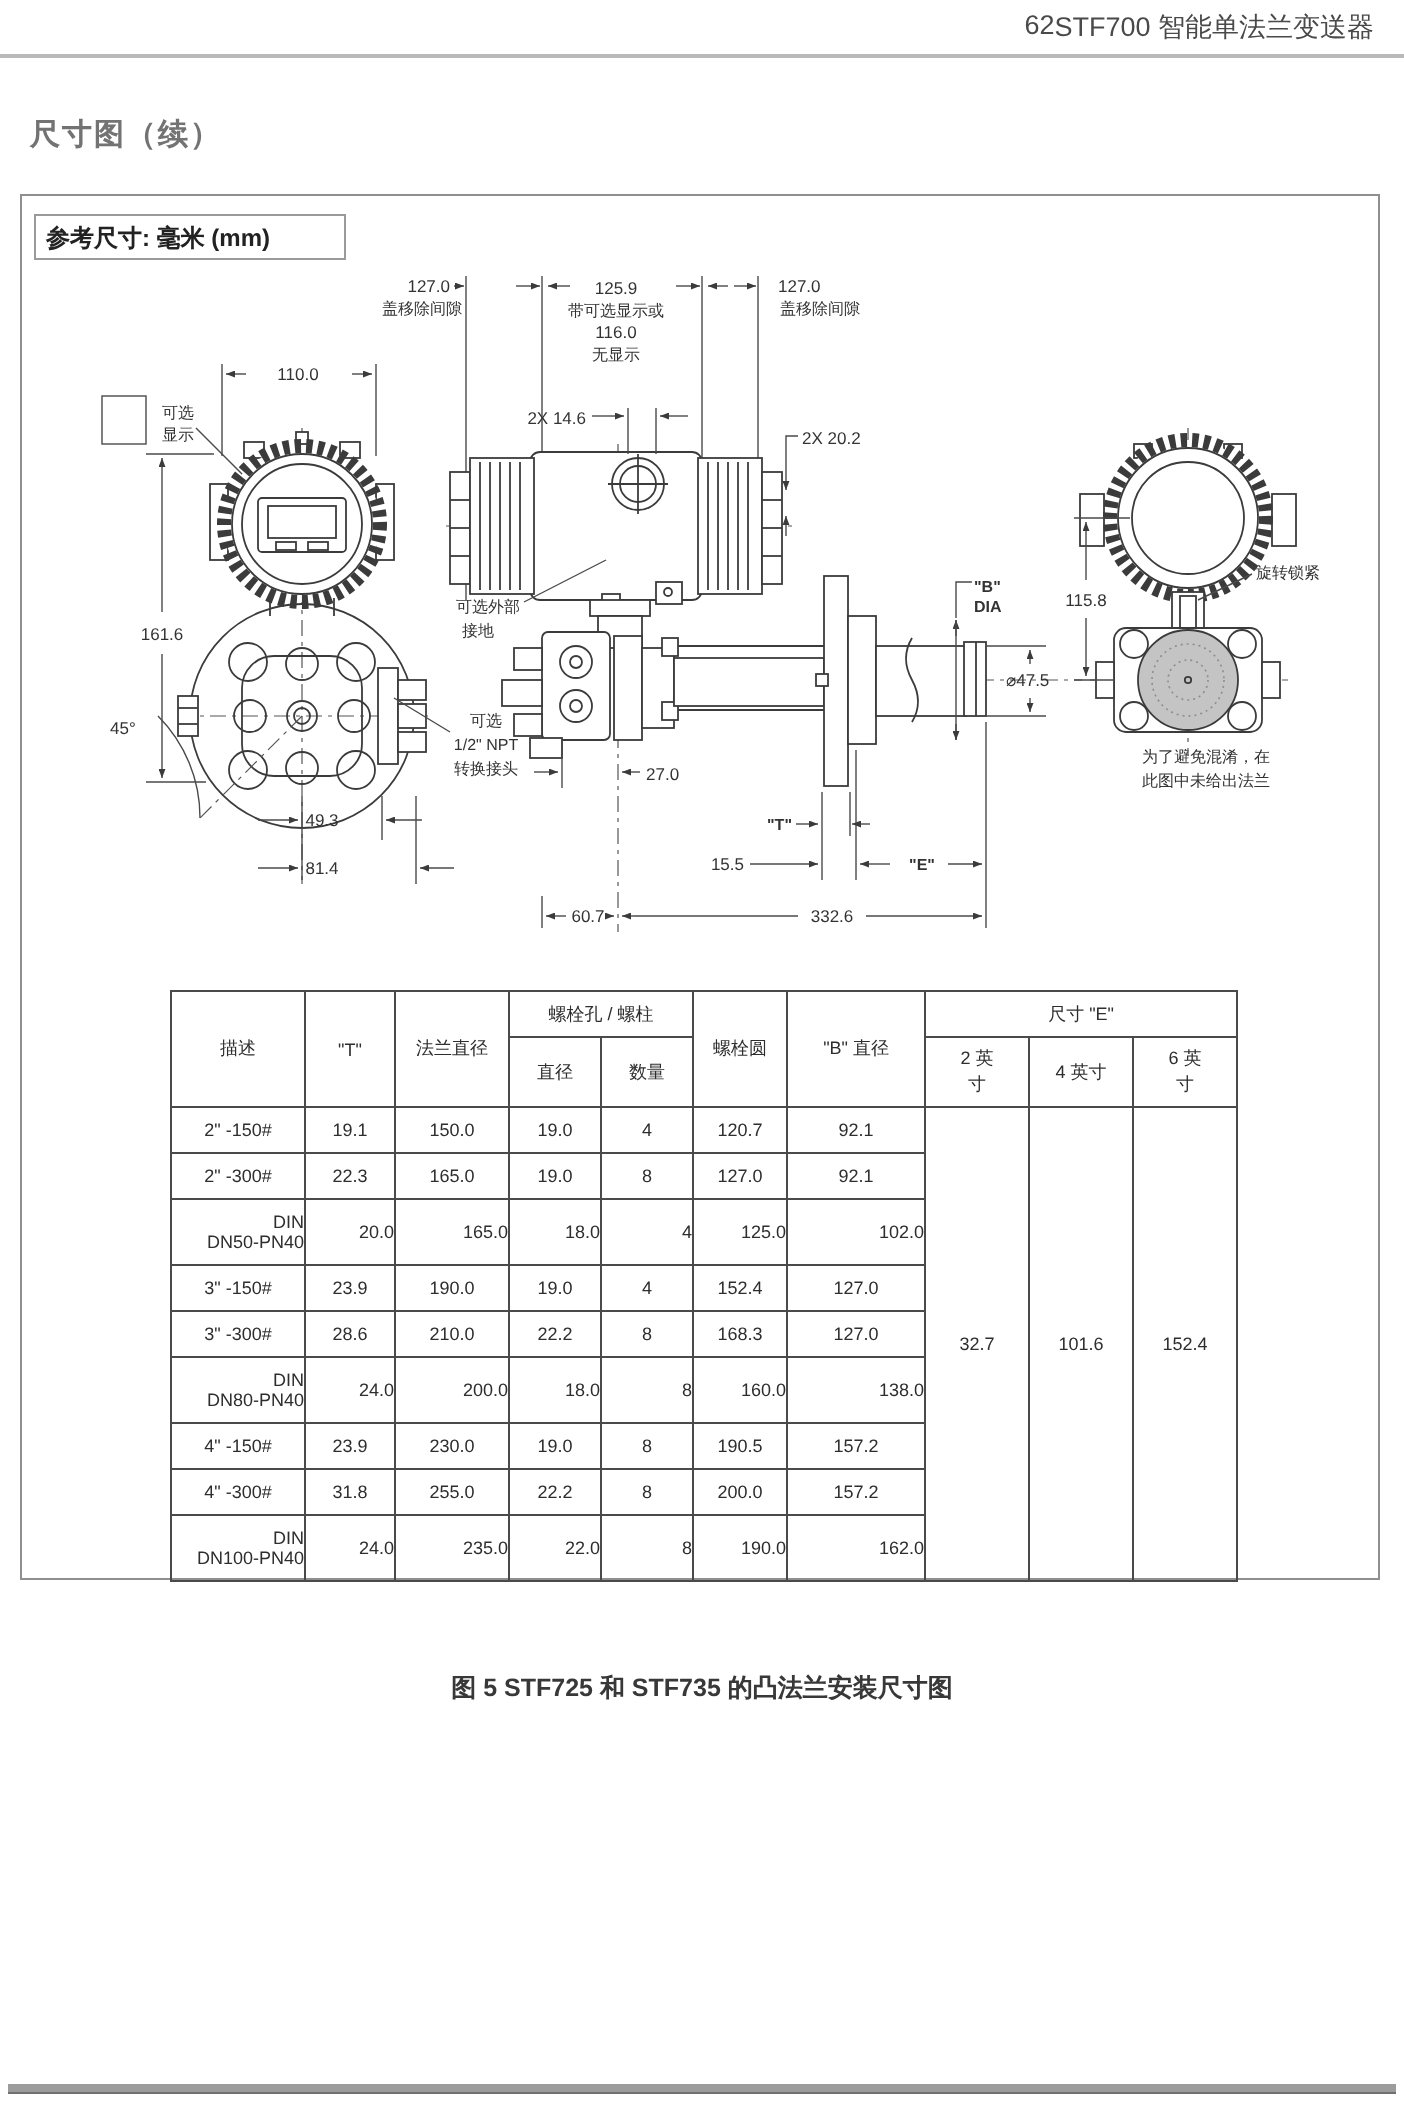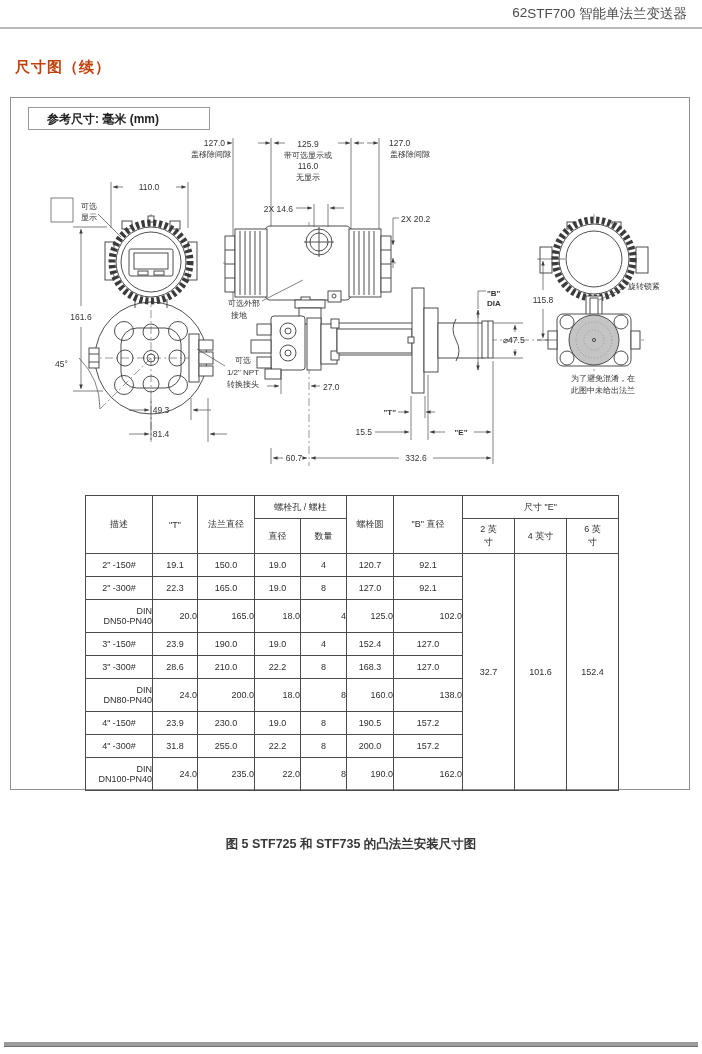--- a/index.html
+++ b/index.html
@@ -1,21 +1,21 @@
 <!DOCTYPE html>
 <html><head>
 <meta charset="utf-8">
 <style>
   html,body{margin:0;padding:0;background:#fff;}
   body{width:702px;height:1054px;position:relative;font-family:"Liberation Sans",sans-serif;color:#3a3a3a;overflow:hidden;}
   .page-header{position:absolute;top:5px;left:15px;right:15px;display:flex;justify-content:flex-end;font-size:13.5px;color:#4a4a4a;}
   .header-rule{position:absolute;top:27px;left:0;width:702px;height:2px;background:#b9b9b9;}
-  .section-title{position:absolute;top:58px;left:15px;font-size:15px;font-weight:bold;color:#c2410c;letter-spacing:1px;}
+  .section-title{position:absolute;top:58px;left:15px;font-size:15px;font-weight:bold;color:#737373;letter-spacing:1px;}
   .frame{position:absolute;left:10px;top:97px;width:680px;height:693px;border:1px solid #8f8f8f;box-sizing:border-box;background:#fff;}
-  .ref-box{position:absolute;left:17px;top:9px;width:182px;height:23px;border:1px solid #9a9a9a;font-size:12px;font-weight:600;color:#222;line-height:23px;padding-left:18px;box-sizing:border-box;}
+  .ref-box{position:absolute;left:6px;top:9px;width:156px;height:23px;border:1px solid #9a9a9a;font-size:12px;font-weight:600;color:#222;line-height:23px;padding-left:5px;box-sizing:border-box;}
   .drawing-svg{position:absolute;left:0;top:28px;}
   
   .s{stroke:#3b3b3b;stroke-width:0.9;fill:none;}
   .sf{stroke:#3b3b3b;stroke-width:0.9;fill:#fff;}
   .d{stroke:#4a4a4a;stroke-width:0.7;fill:none;}
   .cl{stroke:#555;stroke-width:0.6;fill:none;stroke-dasharray:8 3 2 3;}
   .ring{fill:#fff;stroke:#3b3b3b;stroke-width:7;stroke-dasharray:3.2 2.6;}
   .hatch{fill:#c4c4c4;stroke:#3b3b3b;stroke-width:0.9;}
   .hatch2{fill:none;stroke:#8d8d8d;stroke-width:0.8;stroke-dasharray:1 2;}
   text{fill:#333;font-family:"Liberation Sans",sans-serif;}

